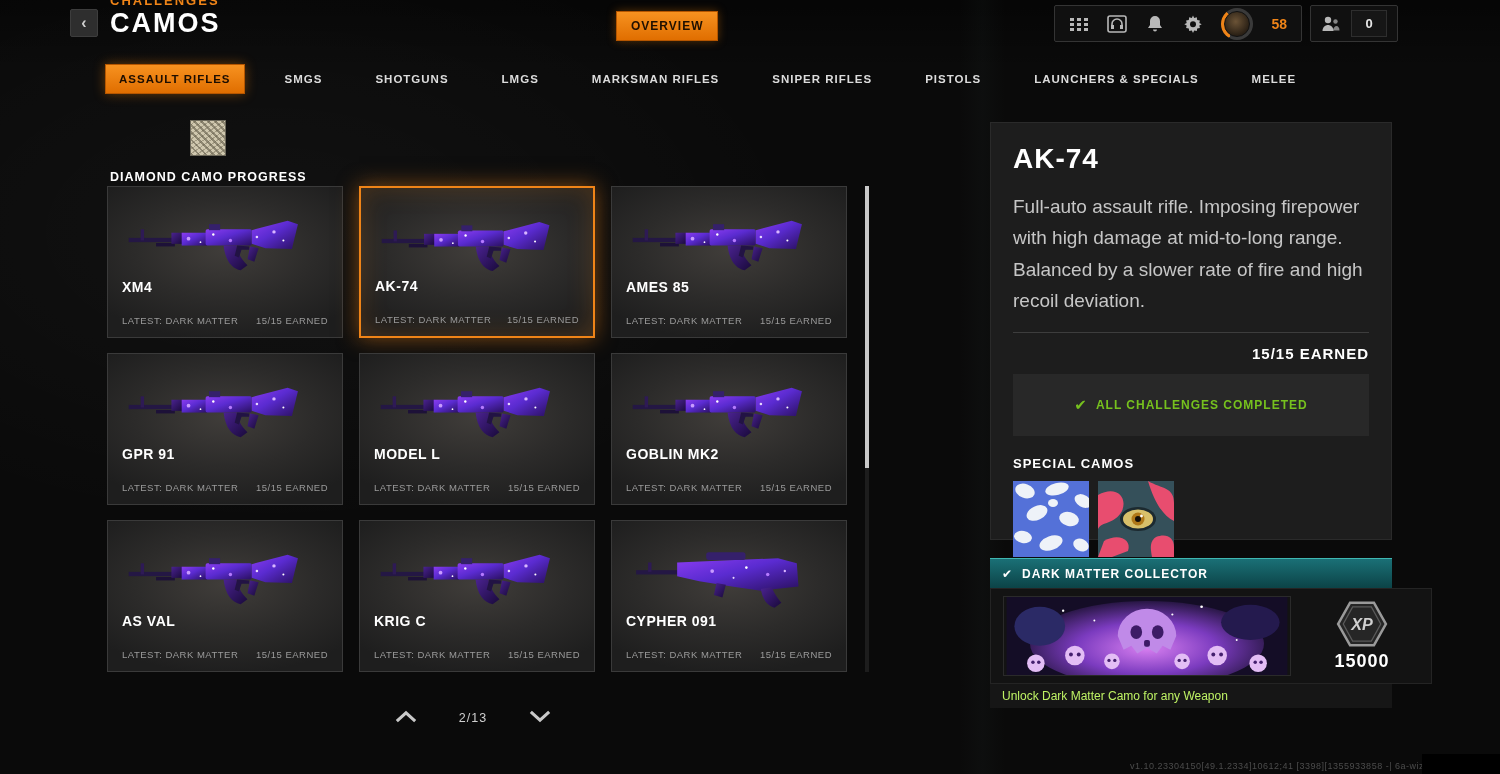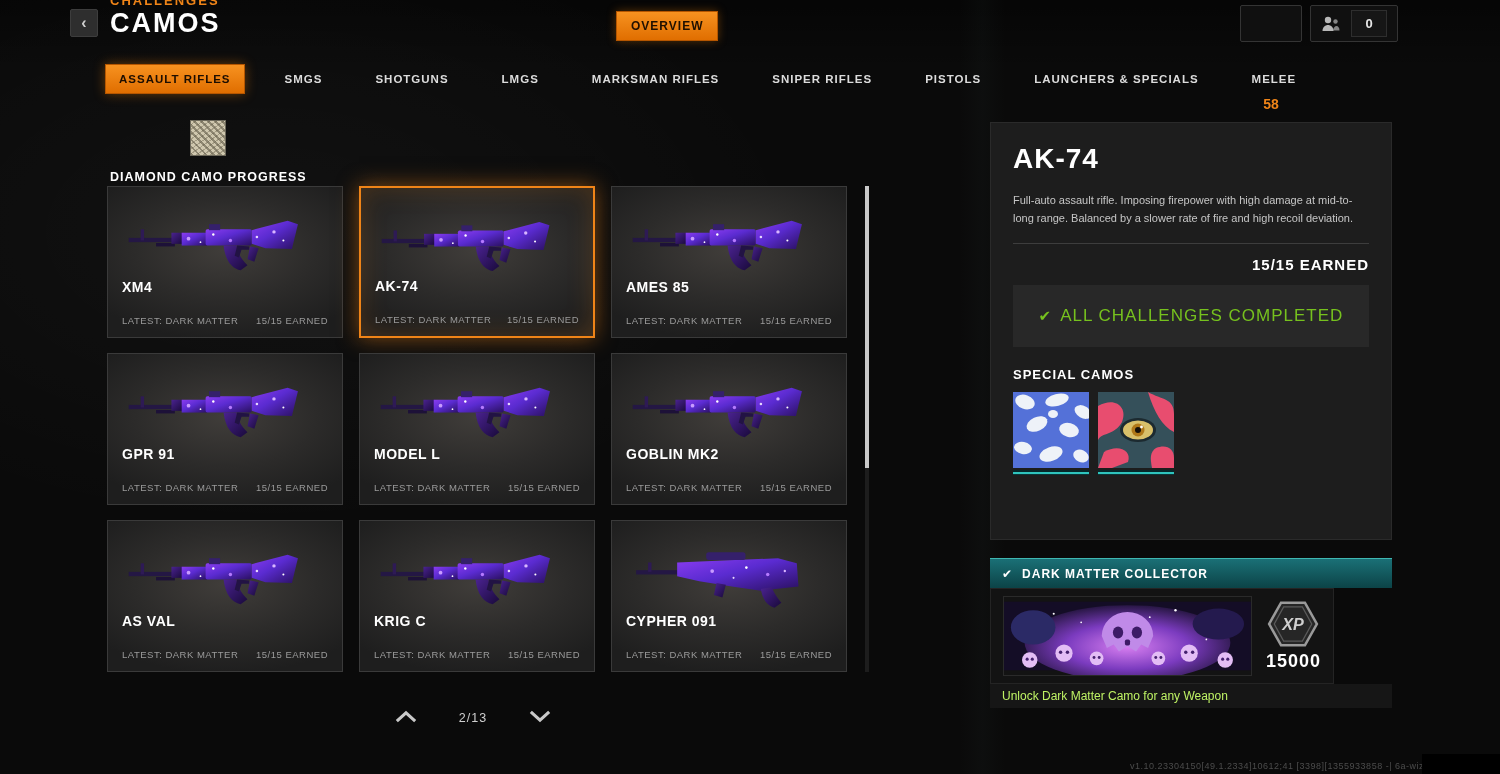--- a/index.html
+++ b/index.html
@@ -27,21 +27,21 @@
   .page-title{ color:#fff; font-size:27px; font-weight:bold; letter-spacing:2px; margin-top:0px; }
 
   .view-tabs{ position:absolute; left:600px; top:11px; display:flex; gap:30px; align-items:center;margin-left:16px; }
   .view-tab{ background:none; border:none; color:#e6e6e6; font-family:inherit;
     font-size:12px; font-weight:bold; letter-spacing:1px; padding:7px 14px; cursor:pointer; }
   .view-tab.active{ background:linear-gradient(180deg,#f79220,#e06e00);
     color:#201000; border:1px solid #b55600; box-shadow:0 0 10px rgba(240,130,0,.35); }
 
   .top-right{ position:absolute; right:102px; top:5px; display:flex; gap:8px; }
   .icon-cluster{ display:flex; align-items:center; gap:18px; padding:0 14px; height:37px;
-    background:#101010; border:1px solid #343434; border-radius:2px;flex-direction:column; }
+    background:#101010; border:1px solid #343434; border-radius:2px; }
   .social-cluster{ display:flex; align-items:center; gap:10px; padding:0 10px; height:37px;
     background:#101010; border:1px solid #343434; border-radius:2px; }
   .tr-icon{ width:20px; height:20px; color:#b8b8b8; display:block; cursor:pointer; }
   .avatar-wrap{ position:relative; width:32px; height:32px; border-radius:50%;
     background:conic-gradient(from 210deg, #ef8418 0deg 110deg, #3a3a3a 110deg 360deg); cursor:pointer; }
   .avatar-wrap .avatar{ position:absolute; inset:3px; border-radius:50%;
     background:radial-gradient(circle at 45% 40%, #6b5336, #2a2015 70%); border:1px solid #111; }
   .level-num{ color:#ef8418; font-size:14px; font-weight:bold; }
   .party-count{ min-width:36px; height:27px; display:flex; align-items:center; justify-content:center;
     color:#e8e8e8; font-size:13px; font-weight:bold; border:1px solid #2e2e2e; background:#161616; }
@@ -81,41 +81,41 @@
 
   .pagination{ position:absolute; left:393px; top:705px; width:160px; height:26px;
     display:flex; align-items:center; justify-content:space-between; }
   .page-btn{ background:none; border:none; cursor:pointer; width:26px; height:20px; color:#c9c9c9; }
   .page-indicator{ font-size:12.5px; color:#cfcfcf; letter-spacing:1px; }
 
   
   .detail-panel{ position:absolute; left:990px; top:122px; width:402px; height:418px;
     background:#1d1d1d; border:1px solid #2a2a2a; padding:20px 22px; }
   .detail-title{ font-size:28px; font-weight:bold; color:#fff; letter-spacing:1px; }
-  .detail-desc{ margin-top:16px; font-size:11px; color:#c6c6c6; line-height:1.65; }
+  .detail-desc{ margin-top:16px; font-size:19px; color:#c6c6c6; line-height:1.65; }
   .detail-divider{ border:none; border-top:1px solid #3d3d3d; margin:16px 0 12px; }
   .detail-earned{ text-align:right; font-size:15px; font-weight:bold; color:#fff; letter-spacing:1px; }
   .completed-box{ margin-top:12px; height:62px; background:#282828;
     display:flex; align-items:center; justify-content:center; gap:9px; }
   .completed-check{ color:#76c11e; font-size:15px; }
-  .completed-text{ color:#76c11e; font-size:17px; font-weight:normal; letter-spacing:1px; }
+  .completed-text{ color:#76c11e; font-size:12px; font-weight:bold; letter-spacing:1px; }
   .special-title{ margin-top:20px; font-size:13px; font-weight:bold; color:#fff; letter-spacing:1px; }
   .special-row{ margin-top:10px; display:flex; gap:9px; }
   .camo-thumb{ width:76px; cursor:pointer; }
   .camo-thumb svg{ width:76px; height:76px; display:block; }
   .camo-thumb .thumb-bar{ height:5px; margin-top:2px;
     background:linear-gradient(180deg,#07282a 0 40%, #2fc4bd 40% 70%, #0a3537 70% 100%); }
 
   
   .collector-header{ position:absolute; left:990px; top:558px; width:402px; height:30px;
     background:linear-gradient(180deg,#1a7076,#0c4347); border-top:1px solid #3fb7b2;
     display:flex; align-items:center; gap:10px; padding:0 12px; }
   .collector-check{ color:#fff; font-size:12px; }
   .collector-title{ color:#fff; font-size:12px; font-weight:bold; letter-spacing:1px; }
-  .collector-body{ position:absolute; left:990px; top:588px; width:344px; height:96px;
+  .collector-body{ position:absolute; left:990px; top:588px; width:442px; height:96px;
     background:#131313; border:1px solid #242424; display:flex; align-items:center; padding:8px 12px; gap:14px; }
   .collector-art{ width:288px; height:80px; display:block; border:1px solid #2a2a2a; }
   .reward-col{ flex:1; display:flex; flex-direction:column; align-items:center; }
   .xp-icon{ width:52px; height:46px; display:block; }
   .reward-value{ margin-top:4px; color:#fff; font-size:18px; font-weight:bold; letter-spacing:1px; }
   .collector-desc{ position:absolute; left:990px; top:684px; width:402px; height:24px;
     background:#161616; display:flex; align-items:center; padding:0 12px;
     font-size:12px; color:#bef264; }
 
   .version-text{ position:absolute; right:56px; bottom:3px; font-size:9px; color:#4c4c4c; letter-spacing:.5px; }

